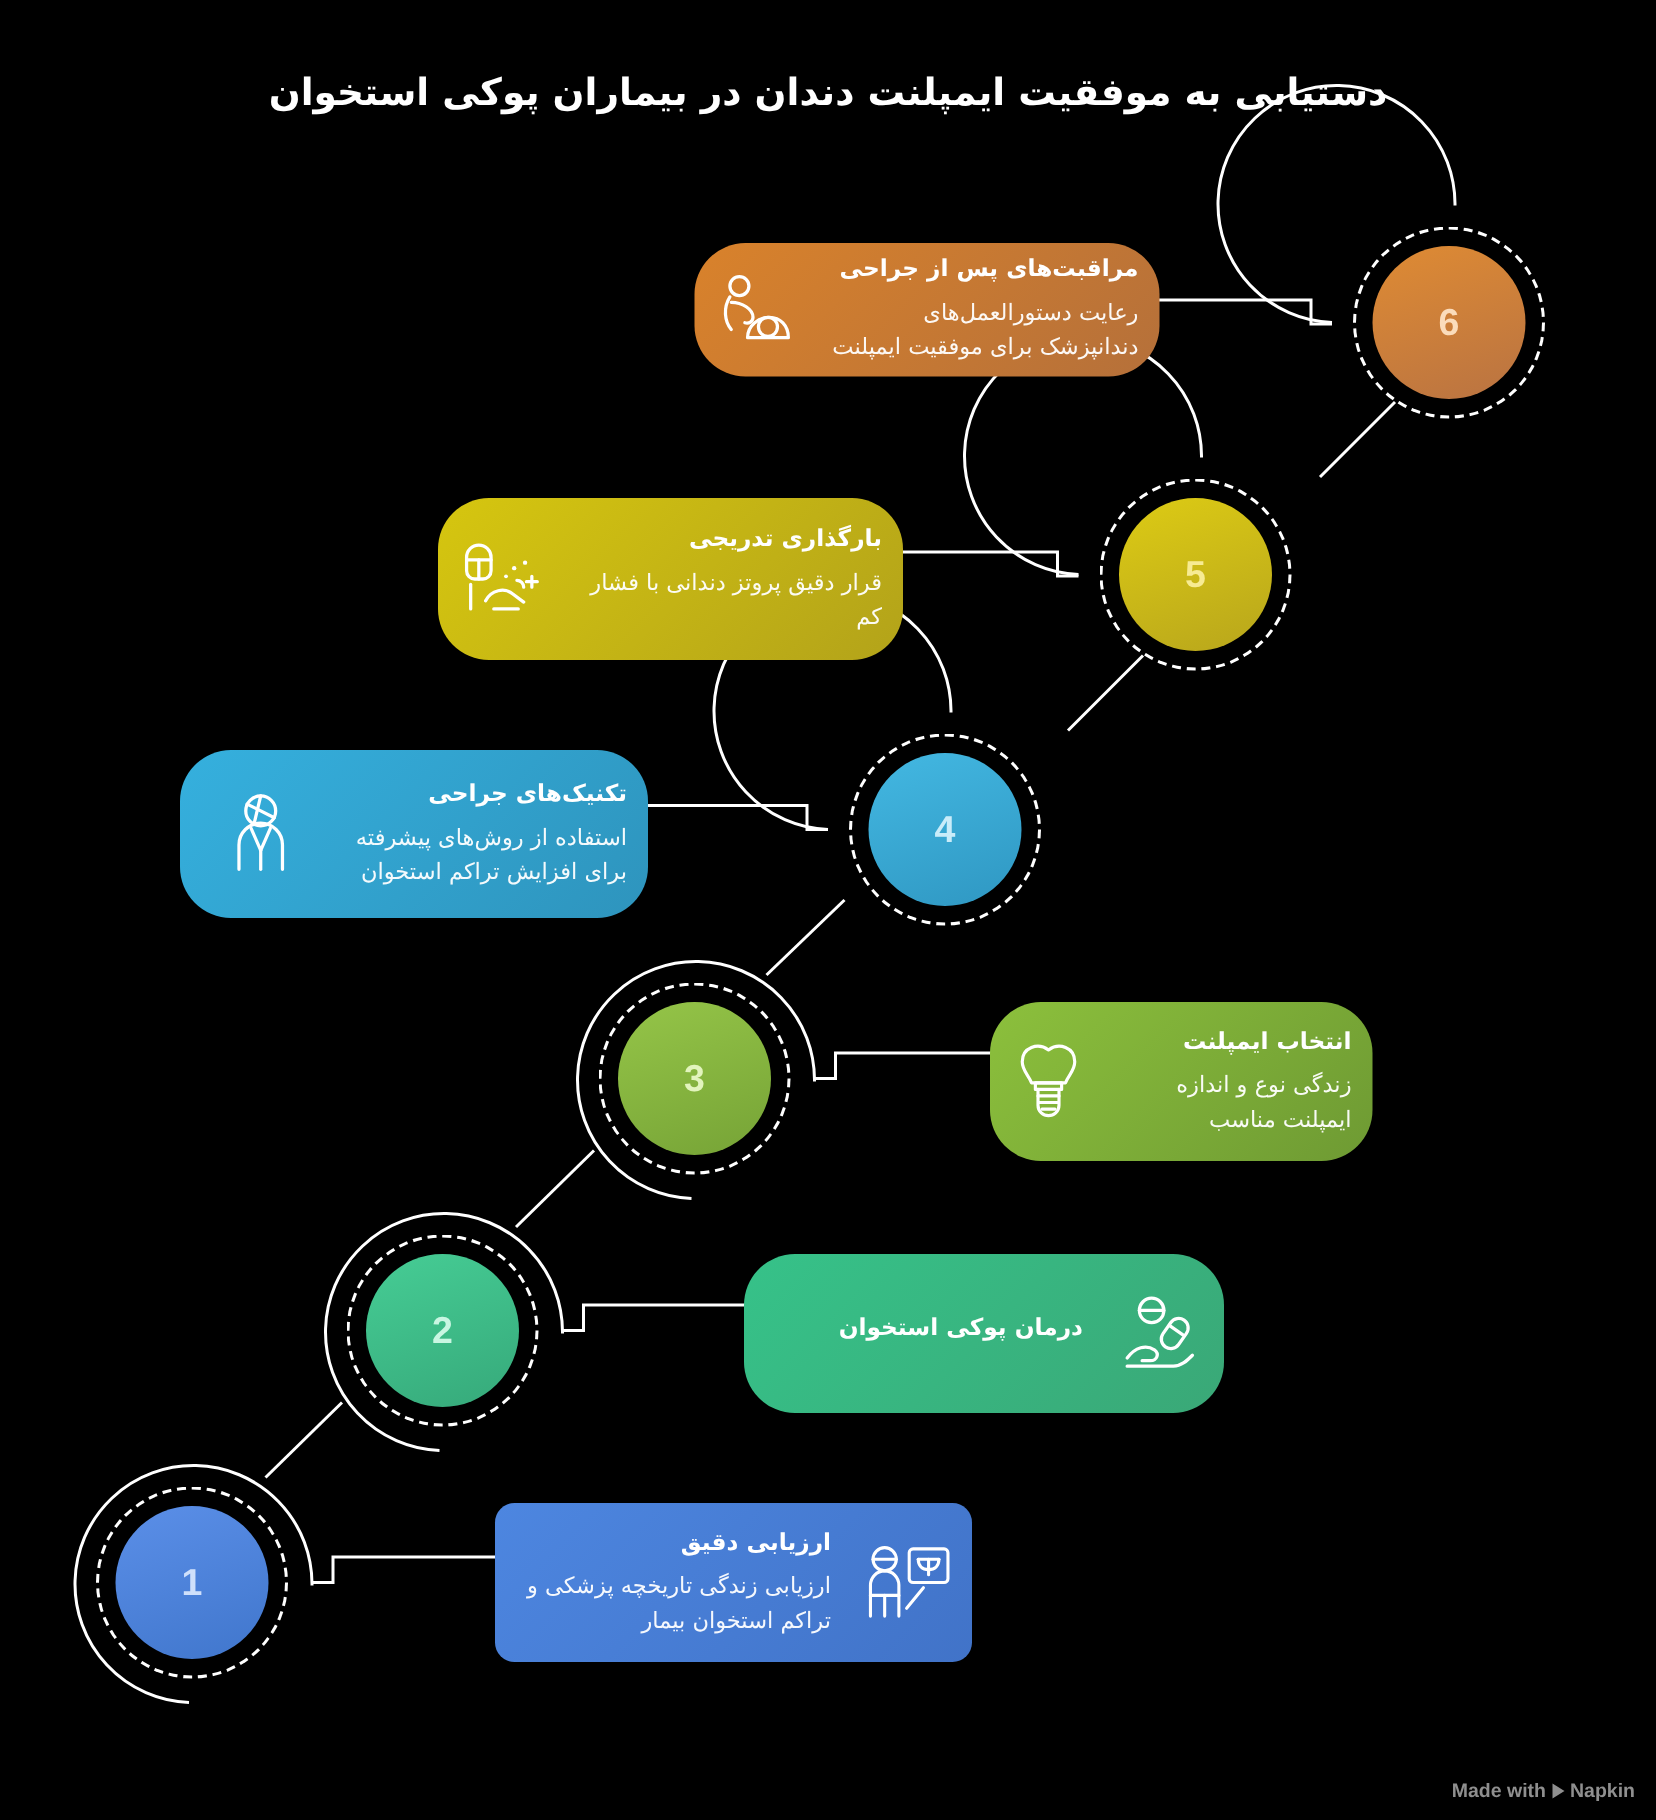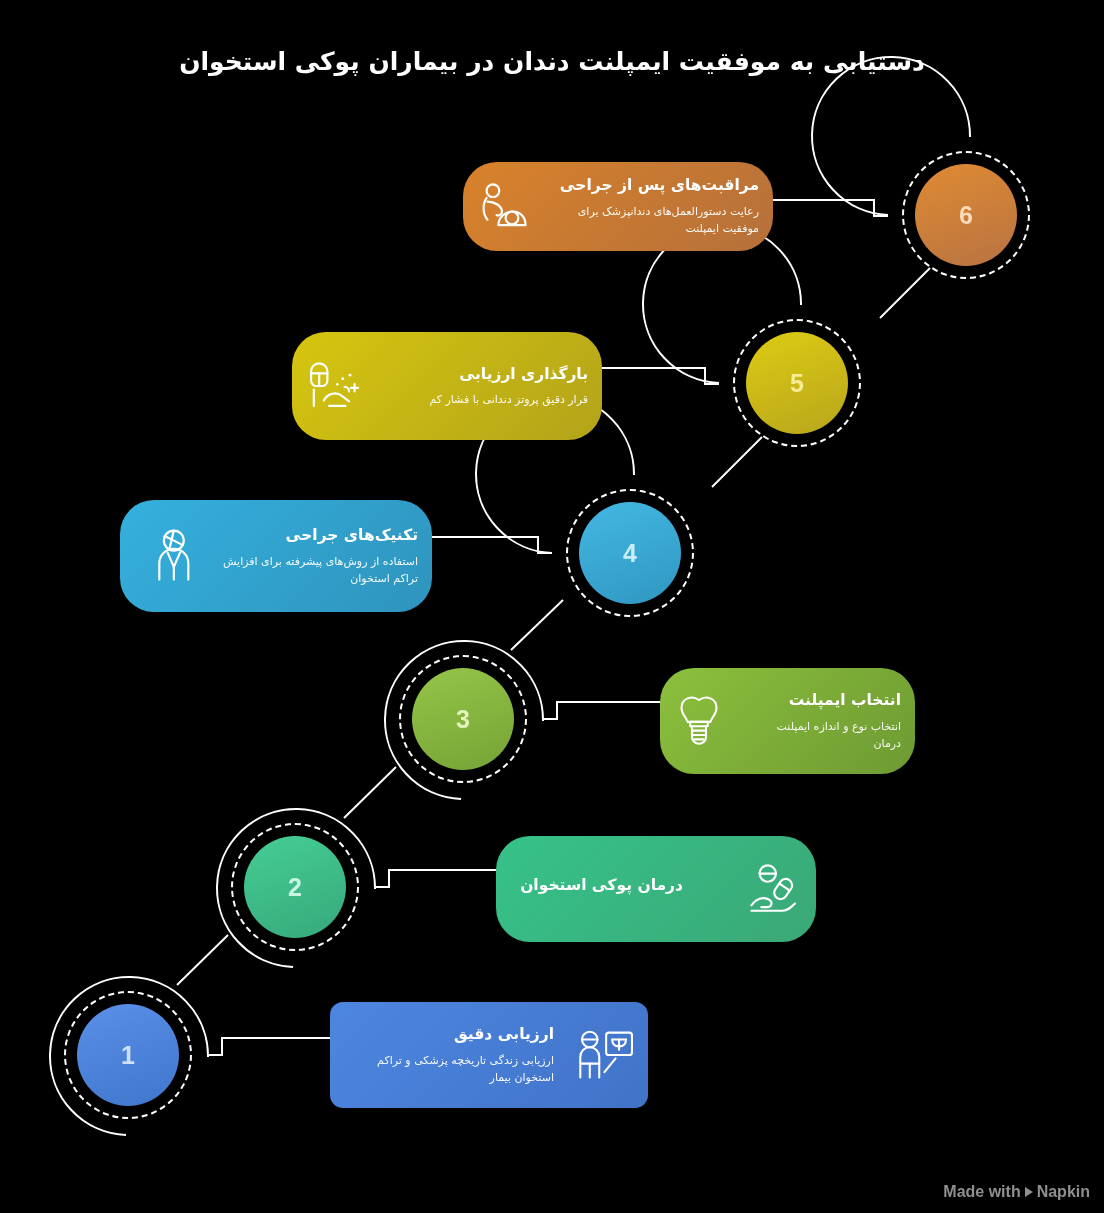--- a/index.html
+++ b/index.html
@@ -61,37 +61,37 @@
   .card .ttl {
     color: #ffffff;
     font-size: 15.5px;
     font-weight: bold;
     line-height: 1.35;
     margin-bottom: 7px;
     white-space: nowrap;
   }
   .card .dsc {
     color: rgba(255,255,255,0.95);
-    font-size: 11px;
+    font-size: 15px;
     font-weight: normal;
     line-height: 1.55;
   }
   .card .ico {
     flex: 0 0 auto;
     width: 74px;
     height: 74px;
     display: flex;
     align-items: center;
     justify-content: center;
     margin: 0 4px 0 2px;
   }
   .card .ico svg { display: block; }
   
   .c1 { background: linear-gradient(135deg,#4d86e0 0%,#4173c8 100%); border-radius: 13px; }
-  .c2 { background: linear-gradient(135deg,#36c289 0%,#3aa877 100%); gap: 39px; }
+  .c2 { background: linear-gradient(135deg,#36c289 0%,#3aa877 100%); }
   .c3 { background: linear-gradient(135deg,#8cc03c 0%,#6e9a33 100%); }
   .c4 { background: linear-gradient(135deg,#35b0de 0%,#2e94bd 100%); padding-left: 13px; }
   .c5 { background: linear-gradient(135deg,#d6c60f 0%,#b3a31a 100%); }
   .c6 { background: linear-gradient(135deg,#d9822b 0%,#b5703a 100%); }
 
   
   .node {
     position: absolute;
     width: 160px;
     height: 160px;
@@ -124,21 +124,21 @@
   .n6 .disc { background: linear-gradient(160deg,#df8b33 0%,#b97342 100%); color:#fbdcbb; }
 
   .watermark {
     position: absolute;
     right: 14px;
     bottom: 12px;
     display: flex;
     align-items: center;
     gap: 4px;
     color: #8f8f8f;
-    font-size: 16px;
+    font-size: 13px;
     font-weight: bold;
     direction: ltr;
     font-family: "Liberation Sans", sans-serif;
   }
   .watermark .nk-tri {
     display: inline-block;
     width: 0; height: 0;
     border-left: 8px solid #8f8f8f;
     border-top: 5px solid transparent;
     border-bottom: 5px solid transparent;
@@ -238,21 +238,21 @@
         <path d="M24 48 c4 -8 14 -10 20 -5 l8 6"></path>
         <path d="M30 54 h18"></path>
         <path d="M47 33 a5 5 0 0 1 5 5"></path>
         <path d="M54 34 h8 M58 30 v8"></path>
         <circle cx="45" cy="24" r="1.6" fill="#ffffff" stroke="none"></circle>
         <circle cx="53" cy="20" r="1.6" fill="#ffffff" stroke="none"></circle>
         <circle cx="39" cy="30" r="1.4" fill="#ffffff" stroke="none"></circle>
       </svg>
     </div>
     <div class="txt">
-      <div class="ttl">بارگذاری ارزیابی</div>
+      <div class="ttl">بارگذاری تدریجی</div>
       <div class="dsc">قرار دقیق پروتز دندانی با فشار کم</div>
     </div>
   </div>
 
   <div class="card c4" style="left:120px; top:500px; width:312px; height:112px;">
     <div class="ico">
       <svg width="58" height="58" viewBox="0 0 64 64" fill="none" stroke="#ffffff" stroke-width="2.4" stroke-linecap="round" stroke-linejoin="round">
         <circle cx="34" cy="15" r="11"></circle>
         <path d="M24 10 L44 20"></path>
         <path d="M34 4 L29 25"></path>
@@ -271,21 +271,21 @@
     <div class="ico">
       <svg width="56" height="56" viewBox="0 0 64 64" fill="none" stroke="#ffffff" stroke-width="2.4" stroke-linecap="round" stroke-linejoin="round">
         <path d="M32 8 C24 2 12 6 12 17 C12 24 17 27 19 33 h26 c2 -6 7 -9 7 -16 C52 6 40 2 32 8 Z"></path>
         <path d="M22 33 h20 v5 h-20 z"></path>
         <path d="M24 38 L24 50 C24 55 28 58 32 58 C36 58 40 55 40 50 L40 38"></path>
         <path d="M24 43 h16 M25 48 h14 M27 53 h10"></path>
       </svg>
     </div>
     <div class="txt">
       <div class="ttl">انتخاب ایمپلنت</div>
-      <div class="dsc">انتخاب نوع و اندازه ایمپلنت درمان</div>
+      <div class="dsc">زندگی نوع و اندازه ایمپلنت مناسب</div>
     </div>
   </div>
 
   <div class="card c2" style="left:496px; top:836px; width:320px; height:106px; flex-direction:row;">
     <div class="ico">
       <svg width="58" height="58" viewBox="0 0 64 64" fill="none" stroke="#ffffff" stroke-width="2.4" stroke-linecap="round" stroke-linejoin="round">
         <circle cx="24" cy="15" r="9"></circle>
         <path d="M15 15 h18"></path>
         <rect x="34" y="20" width="14" height="24" rx="7" transform="rotate(35 41 32)"></rect>
         <path d="M37 26 L47 33"></path>

